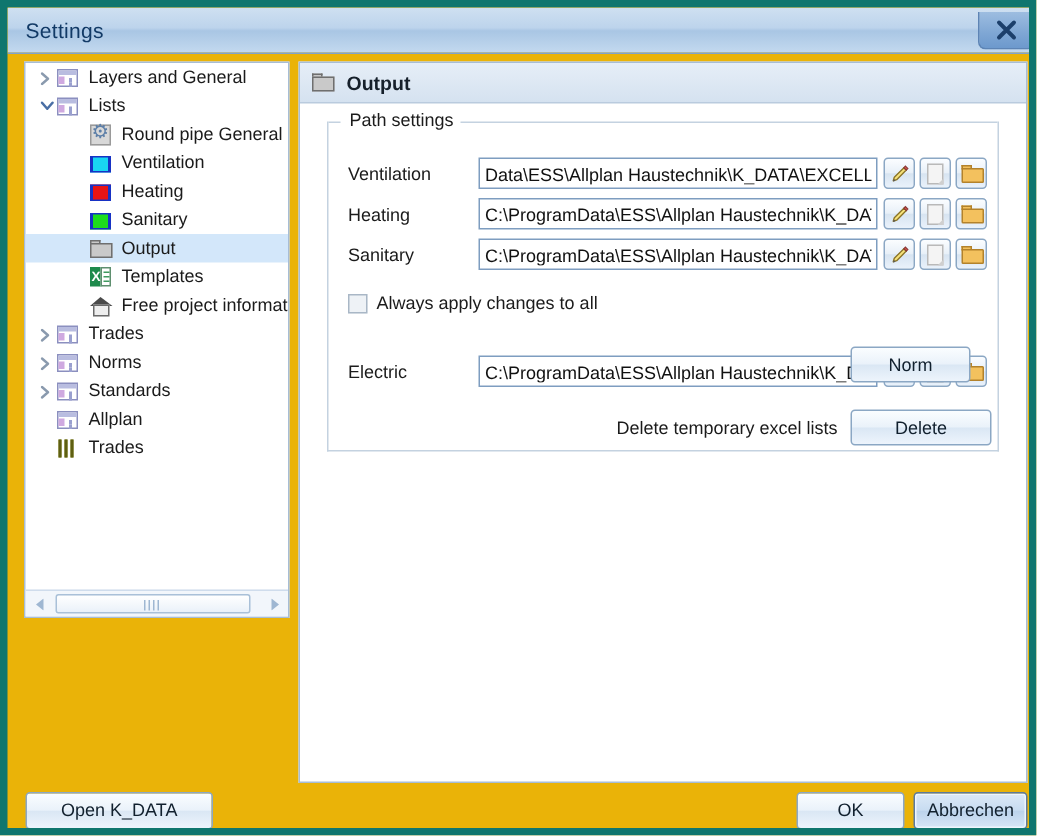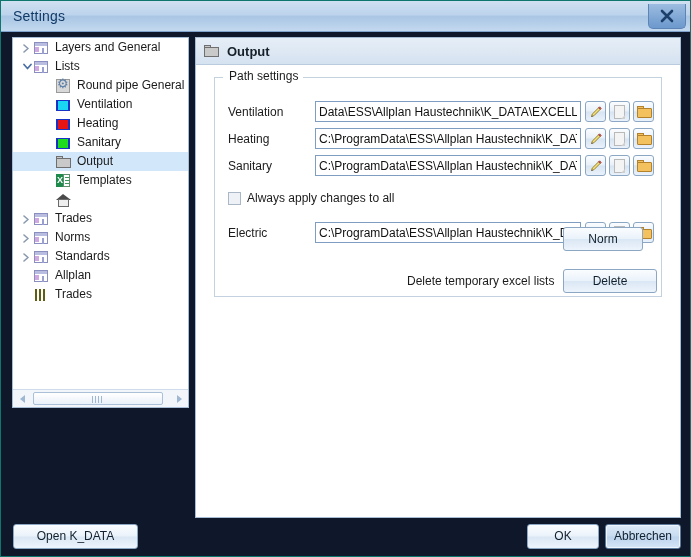--- a/index.html
+++ b/index.html
@@ -12,22 +12,22 @@
     font-size: 12px;
     color: #1b1b1b;
     -webkit-font-smoothing: antialiased;
   }
 
   #dialog {
     position: relative;
     width: 691px;
     height: 557px;
     box-sizing: border-box;
-    background: #0f172a;
-    border: 1px solid #0f766e;
+    background: #eab308;
+    border: 5px solid #0f766e;
     overflow: hidden;
   }
 
   
   .titlebar {
     position: absolute;
     left: 0; top: 0;
     width: 691px;
     height: 31px;
     box-sizing: border-box;
@@ -457,20 +457,21 @@
           <span class="tree-label">Templates</span>
         </div>
         <div class="tree-item" style="padding-left: 28px;">
           <div class="expander"></div>
           <div class="ti-icon">
             <div class="ic-house">
               <div class="hr"></div>
               <div class="hb"></div>
             </div>
           </div>
+          <span class="tree-label">Free project informat</span>
         </div>
         <div class="tree-item" style="padding-left: 6px;">
           <div class="expander">
             <svg width="7" height="9" viewBox="0 0 7 9">
               <path d="M1 1 L5 4.5 L1 8" fill="none" stroke="#8a9aae" stroke-width="1.6" stroke-linecap="round" stroke-linejoin="round"></path>
             </svg>
           </div>
           <div class="ti-icon">
             <div class="ic-page"></div>
           </div>
@@ -615,21 +616,21 @@
             <div class="icon-btn b2 disabled">
               <span class="docico"></span>
             </div>
             <div class="icon-btn b3">
               <span class="folderico">
                 <span class="ft2"></span>
                 <span class="fb2"></span>
               </span>
             </div>
           </div>
-          <div class="field-row" style="top: 105px; width: 448px; margin-top: 40px;">
+          <div class="field-row" style="top: 116px; width: 448px; margin-top: 40px;">
             <div class="field-label">Electric</div>
             <input class="path-input" type="text" value="C:\ProgramData\ESS\Allplan Haustechnik\K_DATA\E" style="">
             <div class="icon-btn b1">
               <span class="pencil"><svg width="14" height="14" viewBox="0 0 14 14">
                   <path d="M2.5 11.5 L3.2 9.2 L9.6 2.8 L11.2 4.4 L4.8 10.8 Z" fill="#f6e27a" stroke="#8a7326" stroke-width="0.9" stroke-linejoin="round"></path>
                   <path d="M9.6 2.8 L10.6 1.8 L12.2 3.4 L11.2 4.4 Z" fill="#e0554f" stroke="#8a3a36" stroke-width="0.8"></path>
                   <path d="M2.5 11.5 L3.7 11.1" stroke="#5b5b5b" stroke-width="0.9"></path>
                 </svg></span>
             </div>
             <div class="icon-btn b2 disabled">

